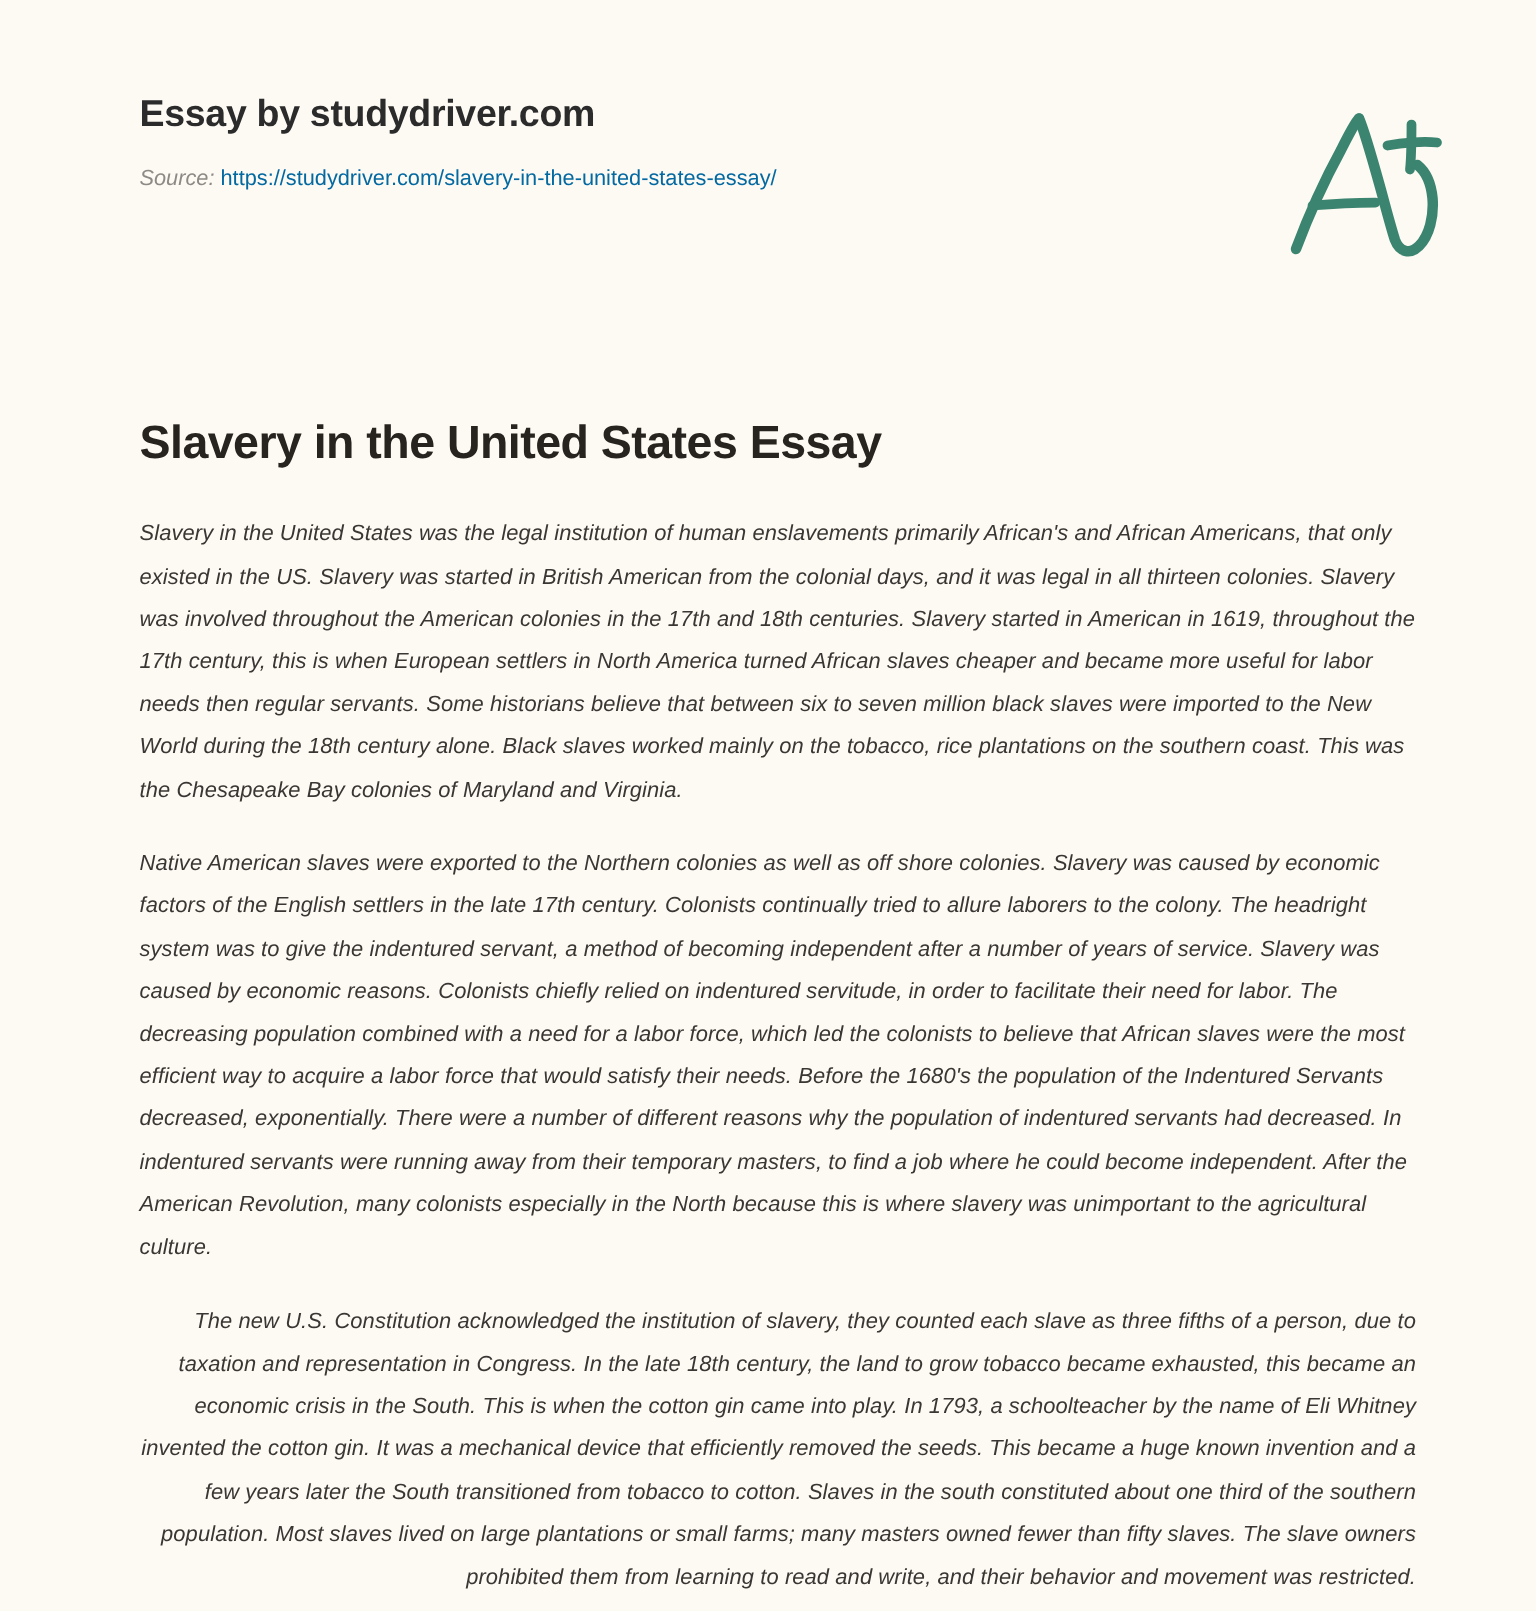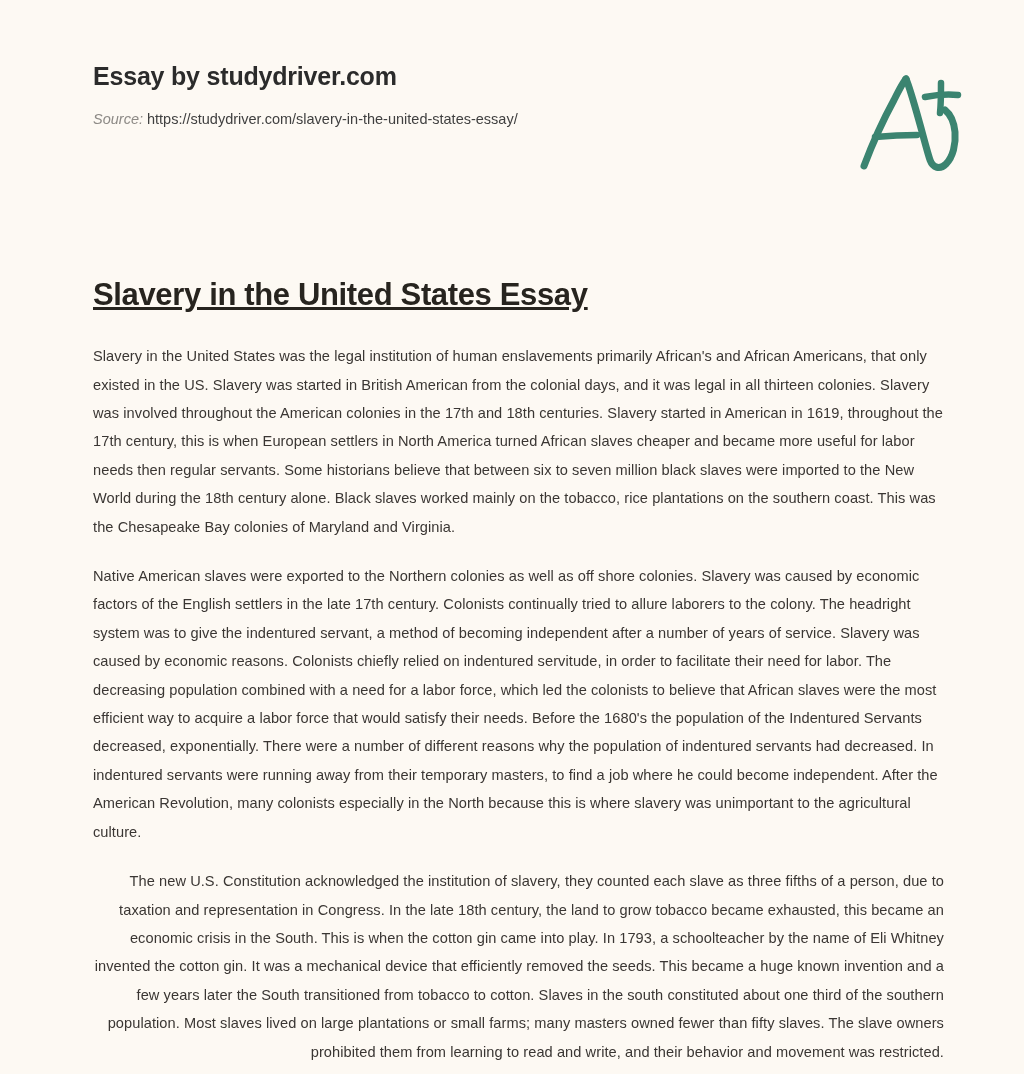--- a/index.html
+++ b/index.html
@@ -48,21 +48,21 @@
     line-height: 1.3;
     white-space: nowrap;
   }
 
   .source-label {
     color: #8d8a86;
     font-style: italic;
   }
 
   .source-url {
-    color: #404040;
+    color: #0369a1;
     text-decoration: none;
   }
 
   
   .logo {
     position: absolute;
     top: 66px;
     right: 56px;
     width: 120px;
     height: 112px;
@@ -72,26 +72,26 @@
 
   
   .doc-title {
     margin: 0;
     padding: 84px 93px 0 93px;
     font-size: 31px;
     font-weight: bold;
     letter-spacing: -0.35px;
     color: #27241f;
     line-height: 1.2;
-    text-decoration: underline;
   }
 
   
   .article {
     padding: 29px 80px 0 93px;
+    font-style: italic;
   }
 
   .article p {
     margin: 0 0 21px 0;
     font-size: 14.6px;
     line-height: 28.4px;
     color: #3a3633;
     text-align: left;
     letter-spacing: 0.005em;
   }

